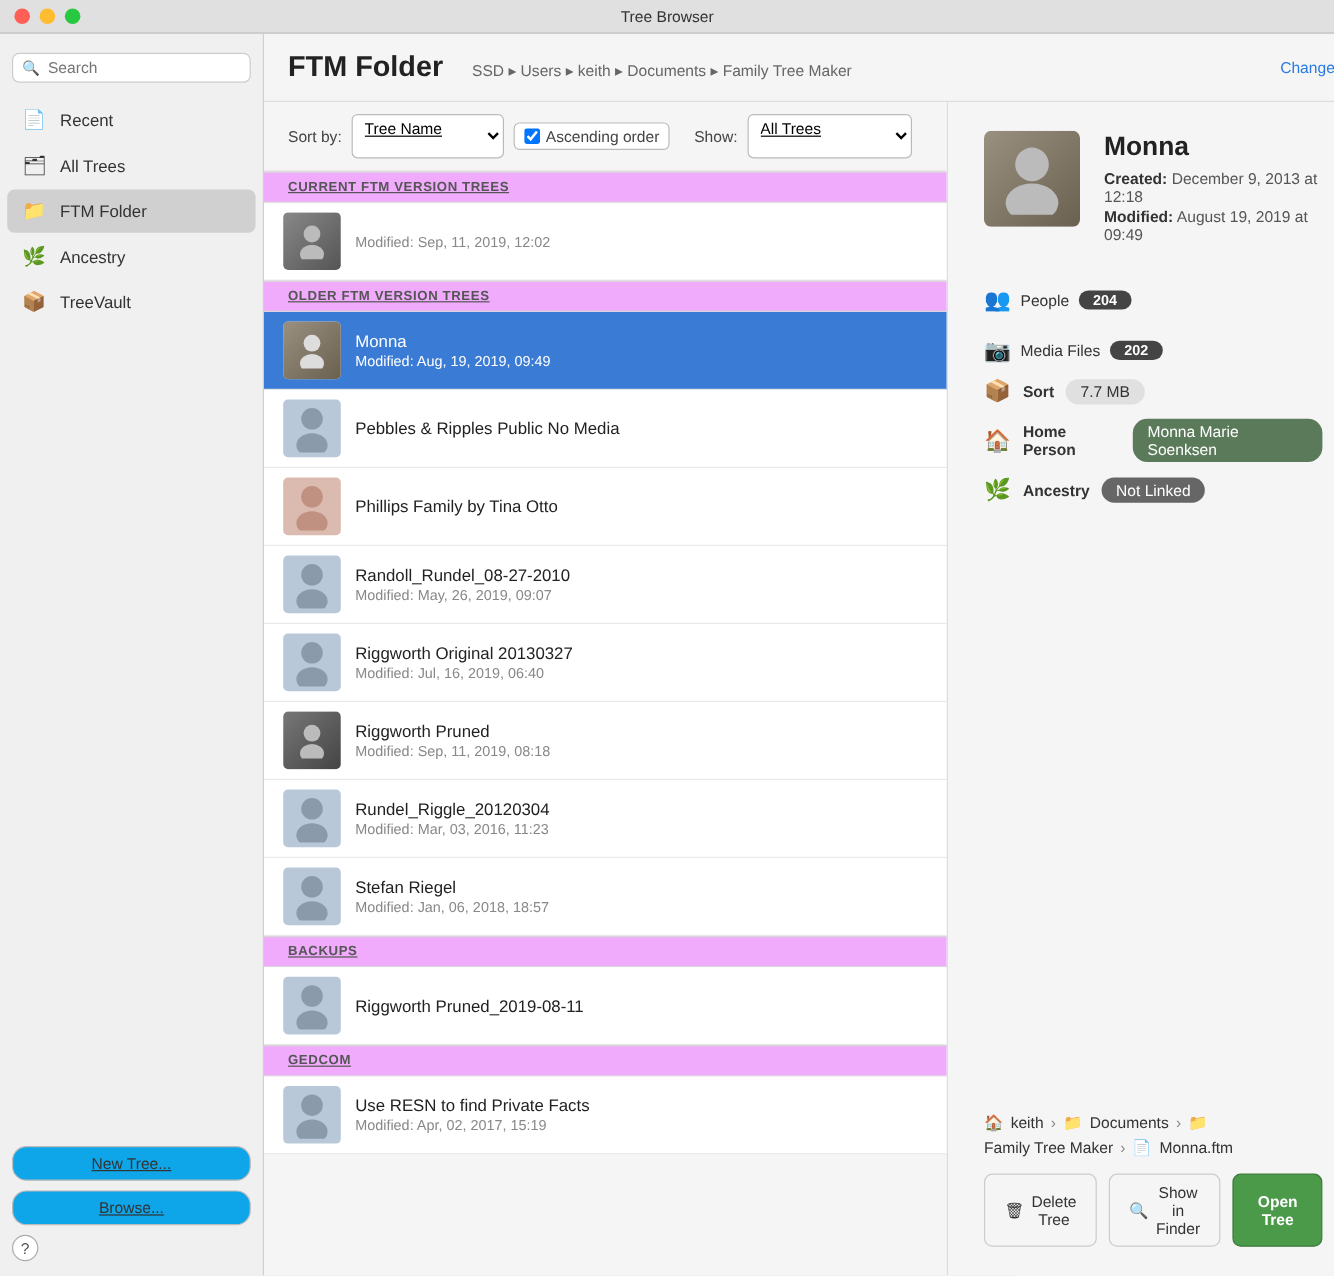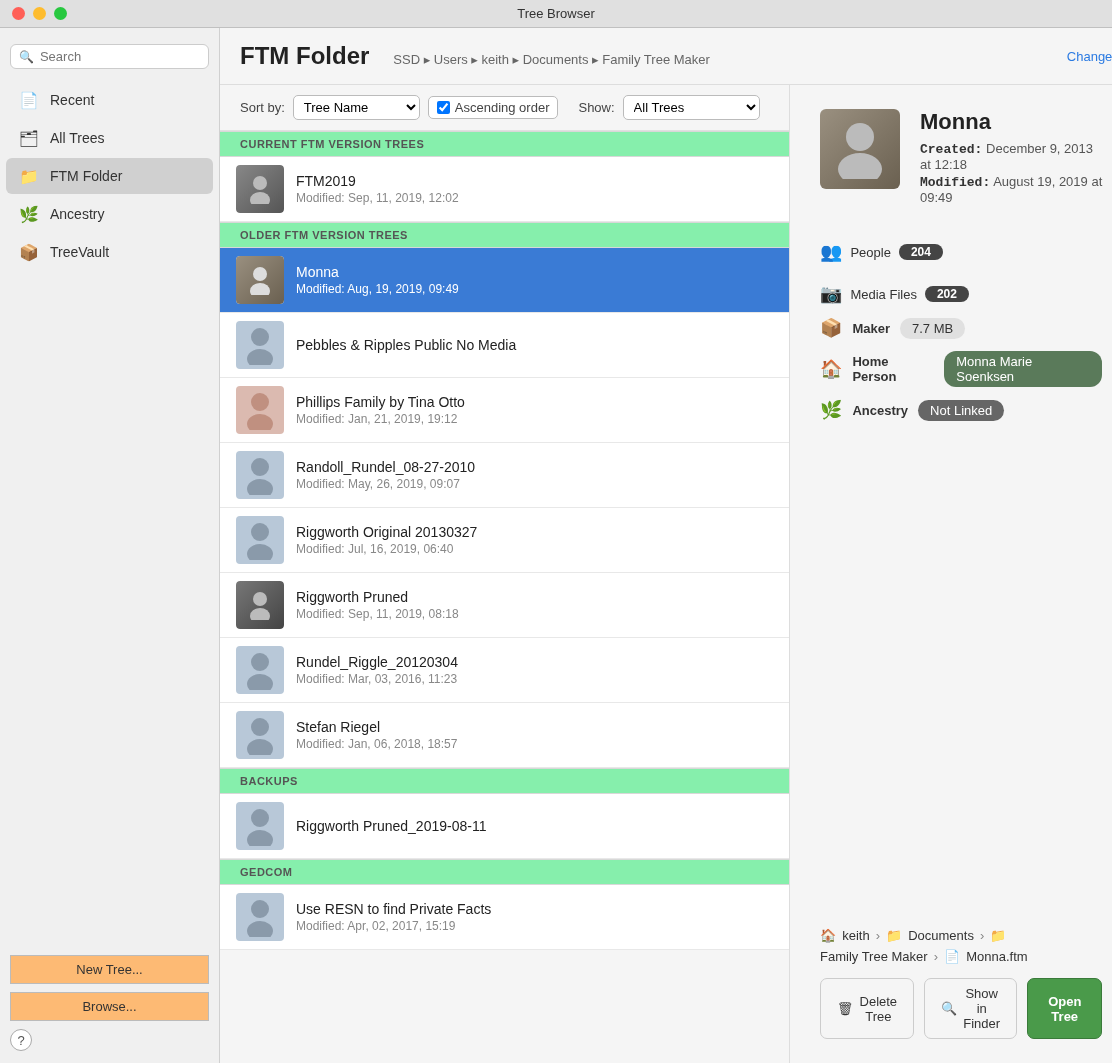--- a/index.html
+++ b/index.html
@@ -106,27 +106,28 @@
     }
 
     .sidebar-bottom {
       margin-top: auto;
       padding: 12px 10px;
       display: flex;
       flex-direction: column;
       gap: 8px;
     }
     .sidebar-bottom button {
-      background: #fdba74;
+      background: #0ea5e9;
       border: 1px solid #bbb;
-      border-radius: 0;
+      border-radius: 12px;
       padding: 6px 0;
       font-size: 13px;
       cursor: pointer;
       color: #333;
+      text-decoration: underline;
     }
     .help-btn {
       width: 22px;
       height: 22px;
       border-radius: 50%;
       border: 1px solid #aaa;
       background: #fff;
       font-size: 13px;
       cursor: pointer;
       display: flex;
@@ -200,53 +201,55 @@
       display: flex;
       align-items: center;
       gap: 8px;
       font-size: 13px;
       color: #444;
     }
     .sort-row select {
       font-size: 13px;
       border: 1px solid #bbb;
       border-radius: 5px;
-      padding: 3px 18px 3px 6px;
+      padding: 3px 18px 15px 6px;
       background: #fff;
       appearance: auto;
       cursor: pointer;
+      text-decoration: underline;
     }
     .asc-checkbox {
       display: flex;
       align-items: center;
       gap: 5px;
       font-size: 13px;
       color: #444;
       background: #fff;
       border: 1px solid #bbb;
       border-radius: 5px;
       padding: 3px 8px;
     }
     .asc-checkbox input { cursor: pointer; }
 
     .tree-list {
       flex: 1;
       overflow-y: auto;
     }
 
     .section-header {
-      background: #86efac;
+      background: #f0abfc;
       font-size: 11px;
       font-weight: 600;
       color: #555;
       letter-spacing: 0.5px;
       padding: 6px 20px;
       text-transform: uppercase;
       border-top: 1px solid #d8d8d8;
       border-bottom: 1px solid #d8d8d8;
+      text-decoration: underline;
     }
 
     .tree-item {
       display: flex;
       align-items: center;
       padding: 8px 16px;
       cursor: pointer;
       border-bottom: 1px solid #e8e8e8;
       background: #fff;
       gap: 12px;
@@ -325,21 +328,21 @@
       font-size: 22px;
       font-weight: 600;
       color: #222;
       margin-bottom: 6px;
     }
     .detail-meta {
       font-size: 13px;
       color: #555;
       margin-bottom: 2px;
     }
-    .detail-meta strong { font-weight: 600; color: #333; font-family: Liberation Mono, monospace; }
+    .detail-meta strong { font-weight: 600; color: #333; }
 
     .detail-stats {
       display: flex;
       gap: 20px;
       margin-top: 14px;
       flex-wrap: wrap;
     }
     .stat-item {
       display: flex;
       align-items: center;
@@ -540,21 +543,20 @@
           <div class="tree-item">
             <div class="tree-thumb">
               <div style="width:48px;height:48px;background:linear-gradient(135deg,#888,#555);border-radius:4px;display:flex;align-items:center;justify-content:center;">
                 <svg width="24" height="30" viewBox="0 0 24 30" fill="#bbb">
                   <circle cx="12" cy="9" r="7"></circle>
                   <ellipse cx="12" cy="26" rx="10" ry="8"></ellipse>
                 </svg>
               </div>
             </div>
             <div class="tree-item-info">
-              <div class="tree-item-name">FTM2019</div>
               <div class="tree-item-modified">Modified: Sep, 11, 2019, 12:02</div>
             </div>
           </div>
 
           <div class="section-header">OLDER FTM VERSION TREES</div>
 
           <div class="tree-item selected">
             <div class="tree-thumb">
               <div style="width:48px;height:48px;background:linear-gradient(135deg,#9a9080,#6a6050);border-radius:4px;display:flex;align-items:center;justify-content:center;">
                 <svg width="24" height="30" viewBox="0 0 24 30" fill="#ddd">
@@ -583,21 +585,20 @@
 
           <div class="tree-item">
             <div class="tree-thumb" style="background:#dbbab0;border-radius:4px;">
               <svg class="silhouette" viewBox="0 0 32 40" fill="#c09080">
                 <circle cx="16" cy="12" r="9"></circle>
                 <ellipse cx="16" cy="34" rx="13" ry="10"></ellipse>
               </svg>
             </div>
             <div class="tree-item-info">
               <div class="tree-item-name">Phillips Family by Tina Otto</div>
-              <div class="tree-item-modified">Modified: Jan, 21, 2019, 19:12</div>
             </div>
           </div>
 
           <div class="tree-item">
             <div class="tree-thumb tree-thumb-person">
               <svg class="silhouette" viewBox="0 0 32 40" fill="#8a9aaa">
                 <circle cx="16" cy="12" r="9"></circle>
                 <ellipse cx="16" cy="34" rx="13" ry="10"></ellipse>
               </svg>
             </div>
@@ -725,21 +726,21 @@
           </div>
           <div class="stat-item">
             <span style="font-size:18px;">📷</span>
             <span>Media Files</span>
             <span class="stat-badge dark">202</span>
           </div>
         </div>
 
         <div class="detail-row">
           <span style="font-size:18px;">📦</span>
-          <span class="detail-row-label">Maker</span>
+          <span class="detail-row-label">Sort</span>
           <span class="pill">7.7 MB</span>
         </div>
 
         <div class="detail-row">
           <span style="font-size:18px;">🏠</span>
           <span class="detail-row-label">Home Person</span>
           <span class="pill green-dark">Monna Marie Soenksen</span>
         </div>
 
         <div class="detail-row">

